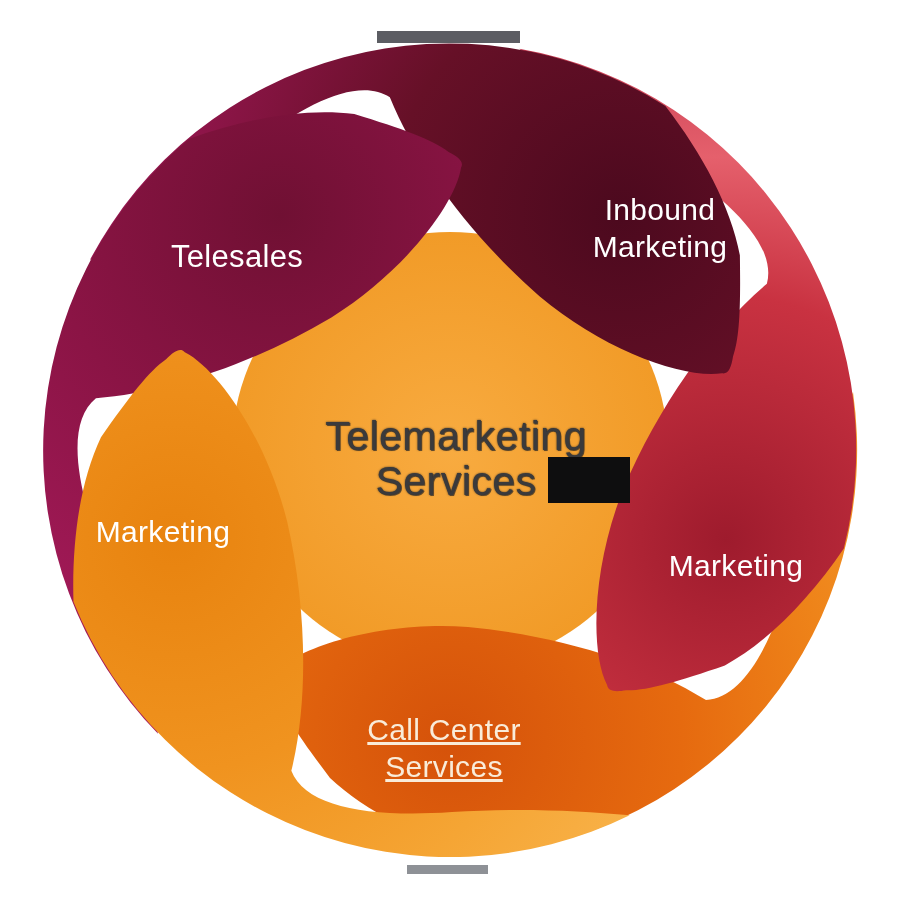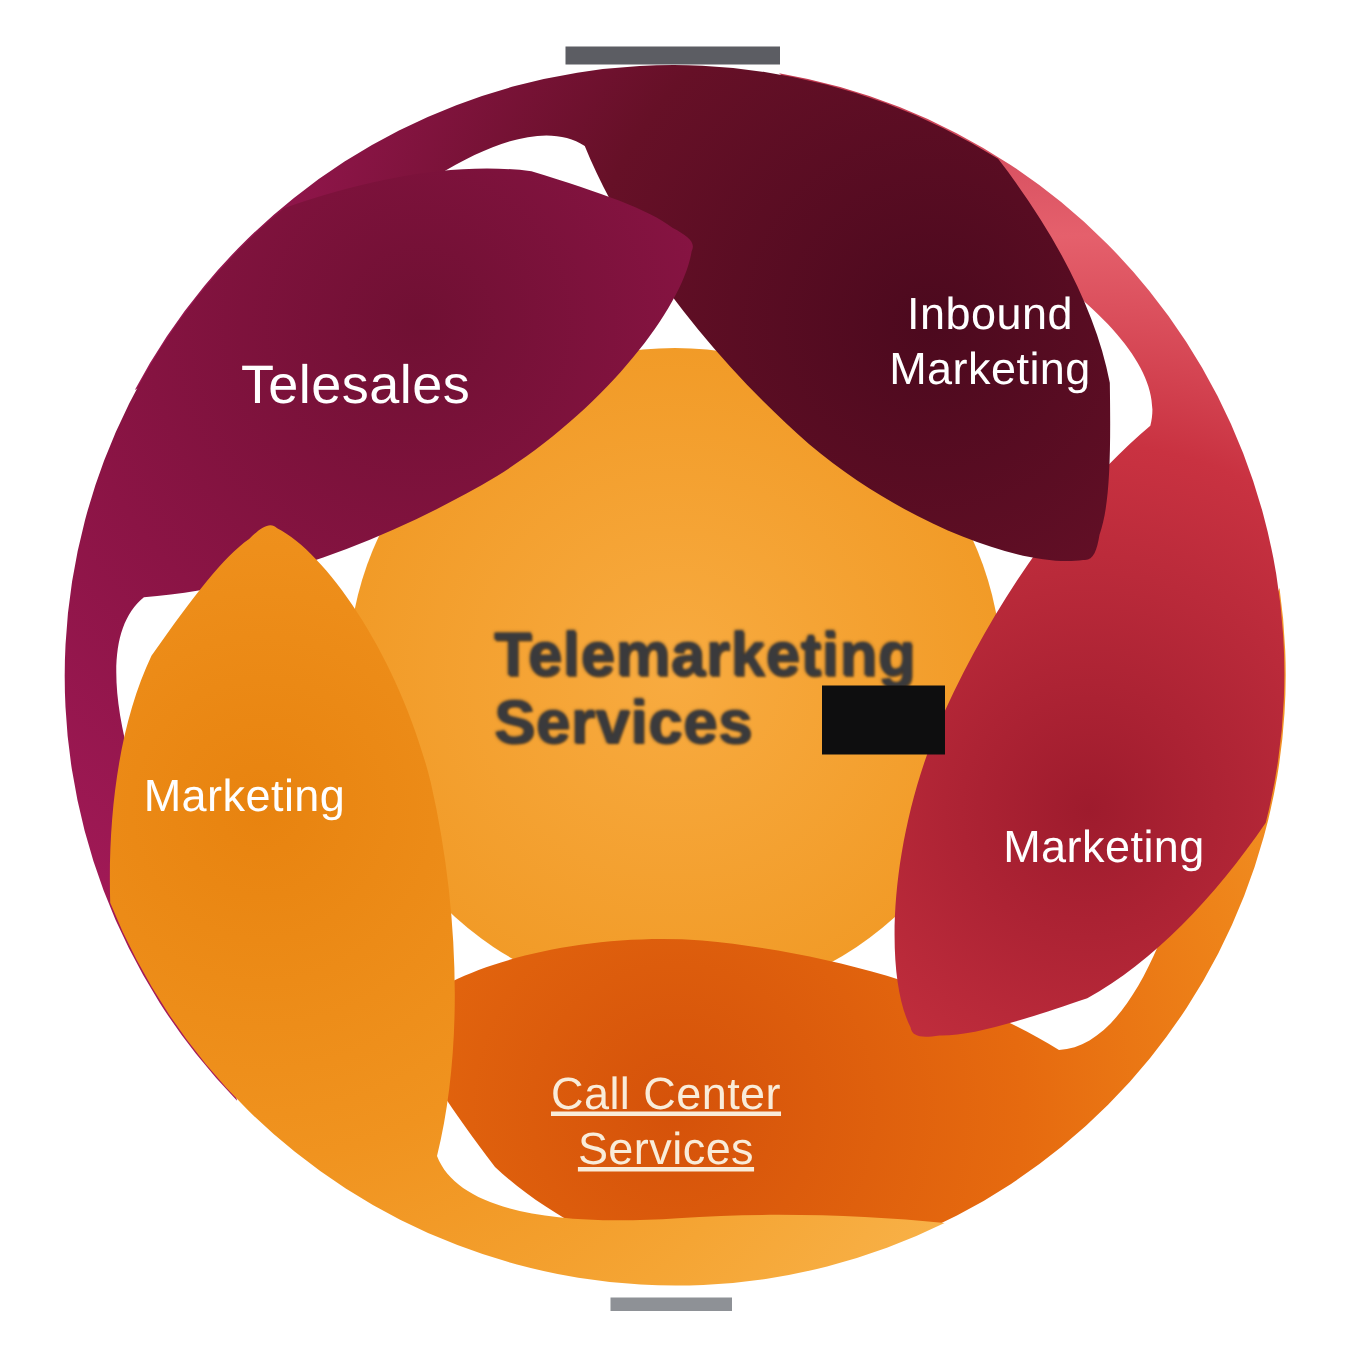--- a/index.html
+++ b/index.html
@@ -9,25 +9,24 @@
   }
   .swirl-svg{position:absolute;left:0;top:0;}
   .seg-label{
     position:absolute;transform:translate(-50%,-50%);
     color:#ffffff;font-size:30px;line-height:37px;text-align:center;
     white-space:nowrap;letter-spacing:0.3px;font-weight:400;
   }
   .seg-label.cream{color:#f9ecd9;}
   .center-title{
     position:absolute;transform:translate(-50%,-50%);
-    color:#3a3a3c;font-weight:700;font-size:41px;line-height:45px;
-    letter-spacing:0.5px;white-space:nowrap;
+    color:#3a3a3c;font-weight:400;font-size:41px;line-height:45px;
+    text-align:center;letter-spacing:0.5px;white-space:nowrap;
     filter:blur(0.6px);
     text-shadow:0 0 2px rgba(35,35,38,0.9), 1px 1px 0 rgba(35,35,38,0.65);
-    margin-left:14px;
   }
   .artifact{position:absolute;}
   .artifact.black-block{background:#0e0e0f;}
   .artifact.gray-band{background:#5c5d63;}
   .artifact.gray-bar{background:#8e9196;}
 </style>
 </head>
 <body>
 
 <div class="stage">
@@ -122,21 +121,21 @@
         C 420 838 366 812 330 778
         C 300 738 282 712 276 692
         C 271 682 269 675 275 672
         C 302 645 384 621 468 627
         C 556 635 645 662 706 700
         C 745 698 775 640 795 560
         C 810 500 832 440 853 392 Z"></path>
     </g>
   </svg>
 
-  <div class="seg-label" style="left:237px;top:256px;font-size:36px;">
+  <div class="seg-label" style="left:237px;top:256px;font-size:31px;">
     <span>Telesales</span>
   </div>
 
   <div class="seg-label" style="left:628px;top:228px;margin-left:32px;">
     <div>Inbound</div>
     <div>Marketing</div>
   </div>
 
   <div class="seg-label" style="left:736px;top:565px;">
     <div>Marketing</div>

